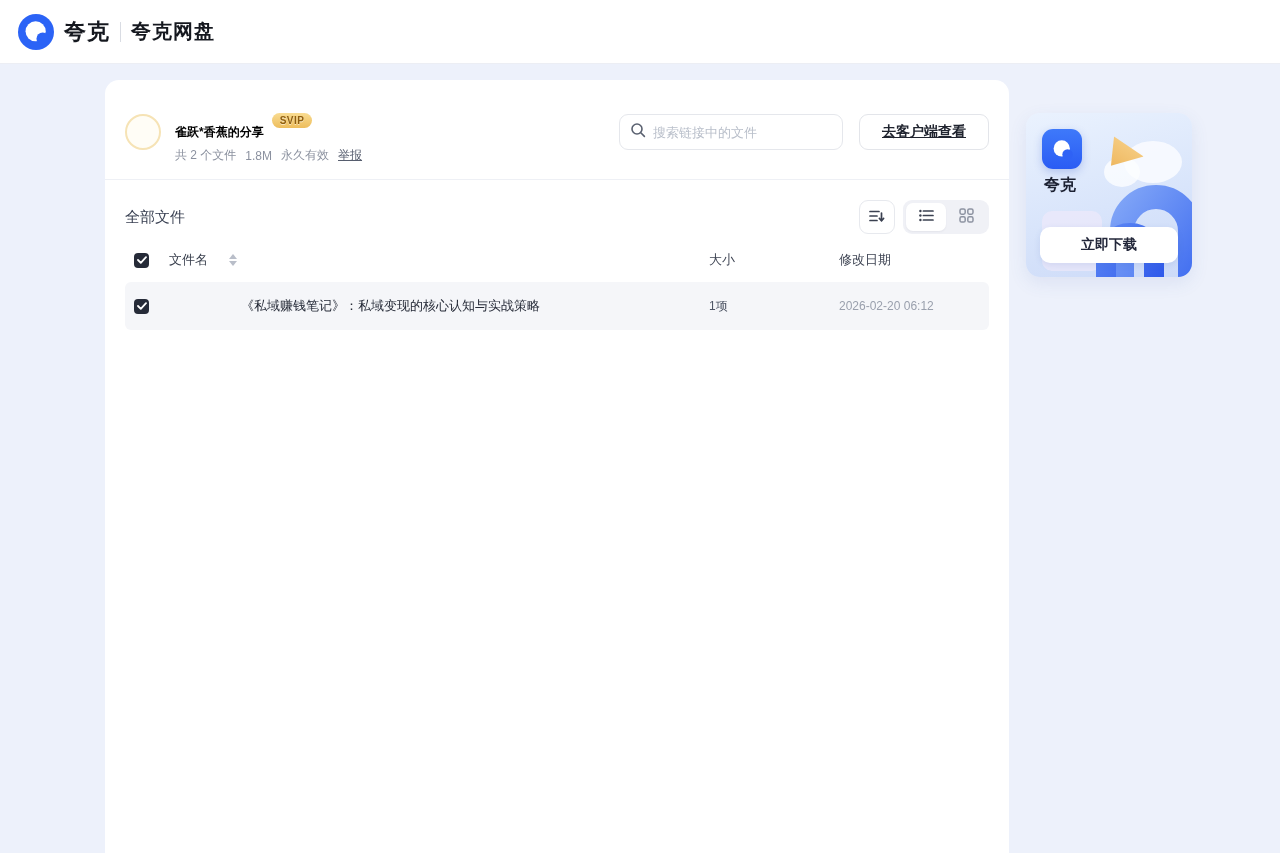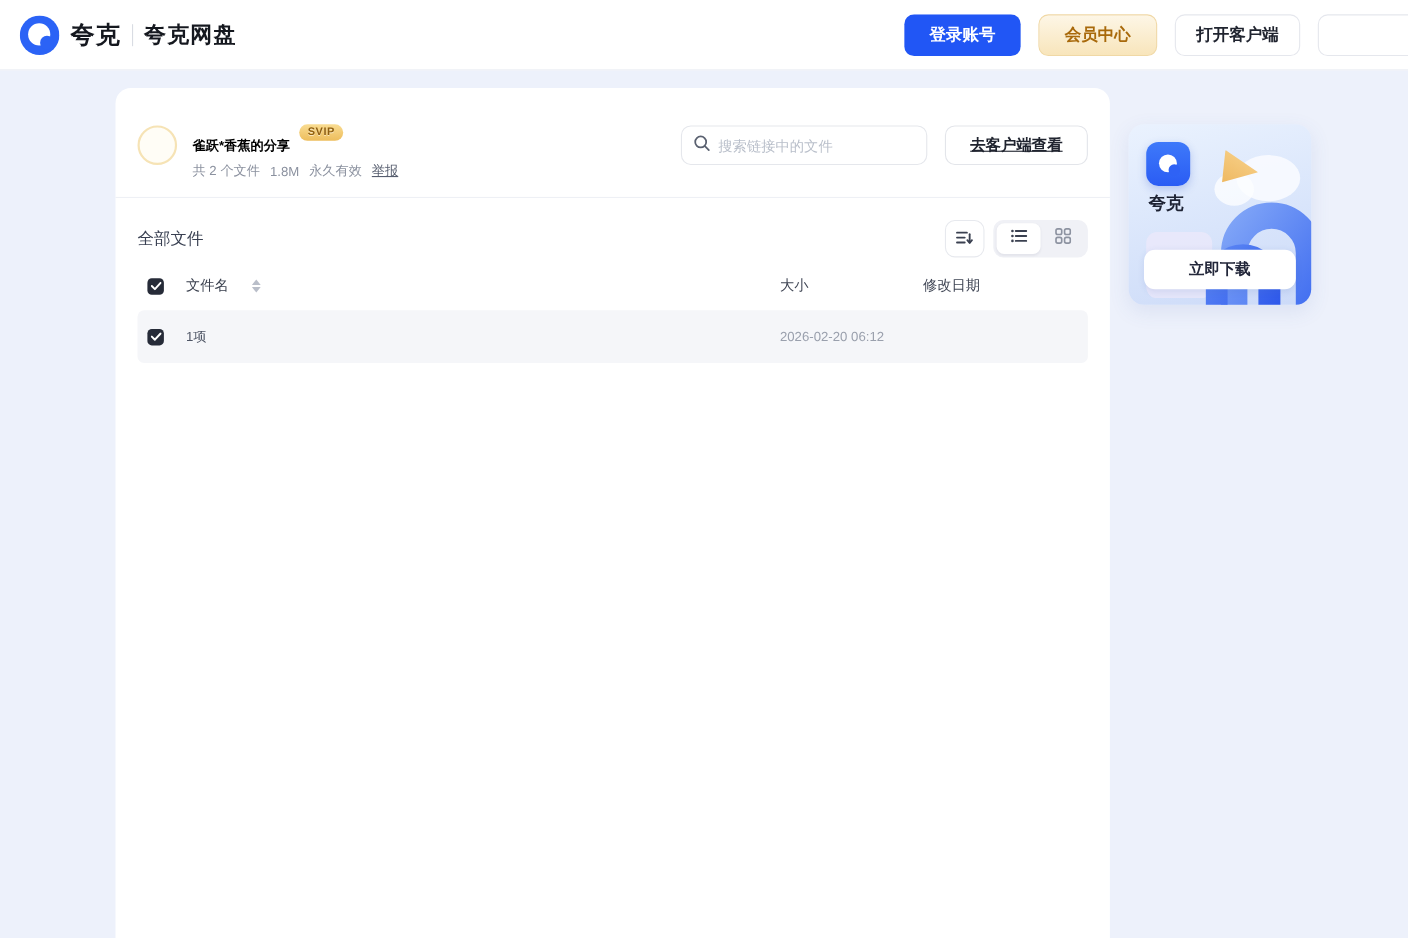--- a/index.html
+++ b/index.html
@@ -115,26 +115,20 @@
     <span>
       <svg class="brand-logo" viewBox="0 0 40 40">
         <circle cx="20" cy="20" r="20" fill="#2B63F6"></circle>
         <circle cx="19.6" cy="19.2" r="11.2" fill="#ffffff"></circle>
         <circle cx="27.5" cy="27.5" r="7" fill="#2B63F6"></circle>
       </svg>
     </span>
     <span class="brand-name">夸克</span>
     <span class="brand-divider"></span>
     <span class="brand-suffix">夸克网盘</span>
-  </div>
-  <div class="top-actions">
-    <button class="btn btn-login">登录账号</button>
-    <button class="btn btn-vip">会员中心</button>
-    <button class="btn btn-client">打开客户端</button>
-    <button class="btn btn-extra"></button>
   </div>
 </header>
 
 <div class="page">
 
   <section class="main-card">
 
     <div class="share-header">
       <div class="avatar"></div>
       <div class="share-info">
@@ -224,20 +218,24 @@
     </div>
 
     <div class="grid-row file-row">
       <div>
         <div class="checkbox">
           <svg width="10" height="8" viewBox="0 0 10 8" fill="none">
             <path d="M1 4 L3.8 6.8 L9 1.2" stroke="#fff" stroke-width="1.8" stroke-linecap="round" stroke-linejoin="round"></path>
           </svg>
         </div>
       </div>
+      <div class="file-name-cell">
+        <span class="file-icon-placeholder"></span>
+        <span class="file-name">《私域赚钱笔记》：私域变现的核心认知与实战策略</span>
+      </div>
       <div class="file-size">1项</div>
       <div class="file-date">2026-02-20 06:12</div>
     </div>
 
   </section>
 
   <aside class="promo-card">
     <div class="promo-cloud"></div>
     <div class="promo-cloud2"></div>
     <div class="promo-play"></div>

